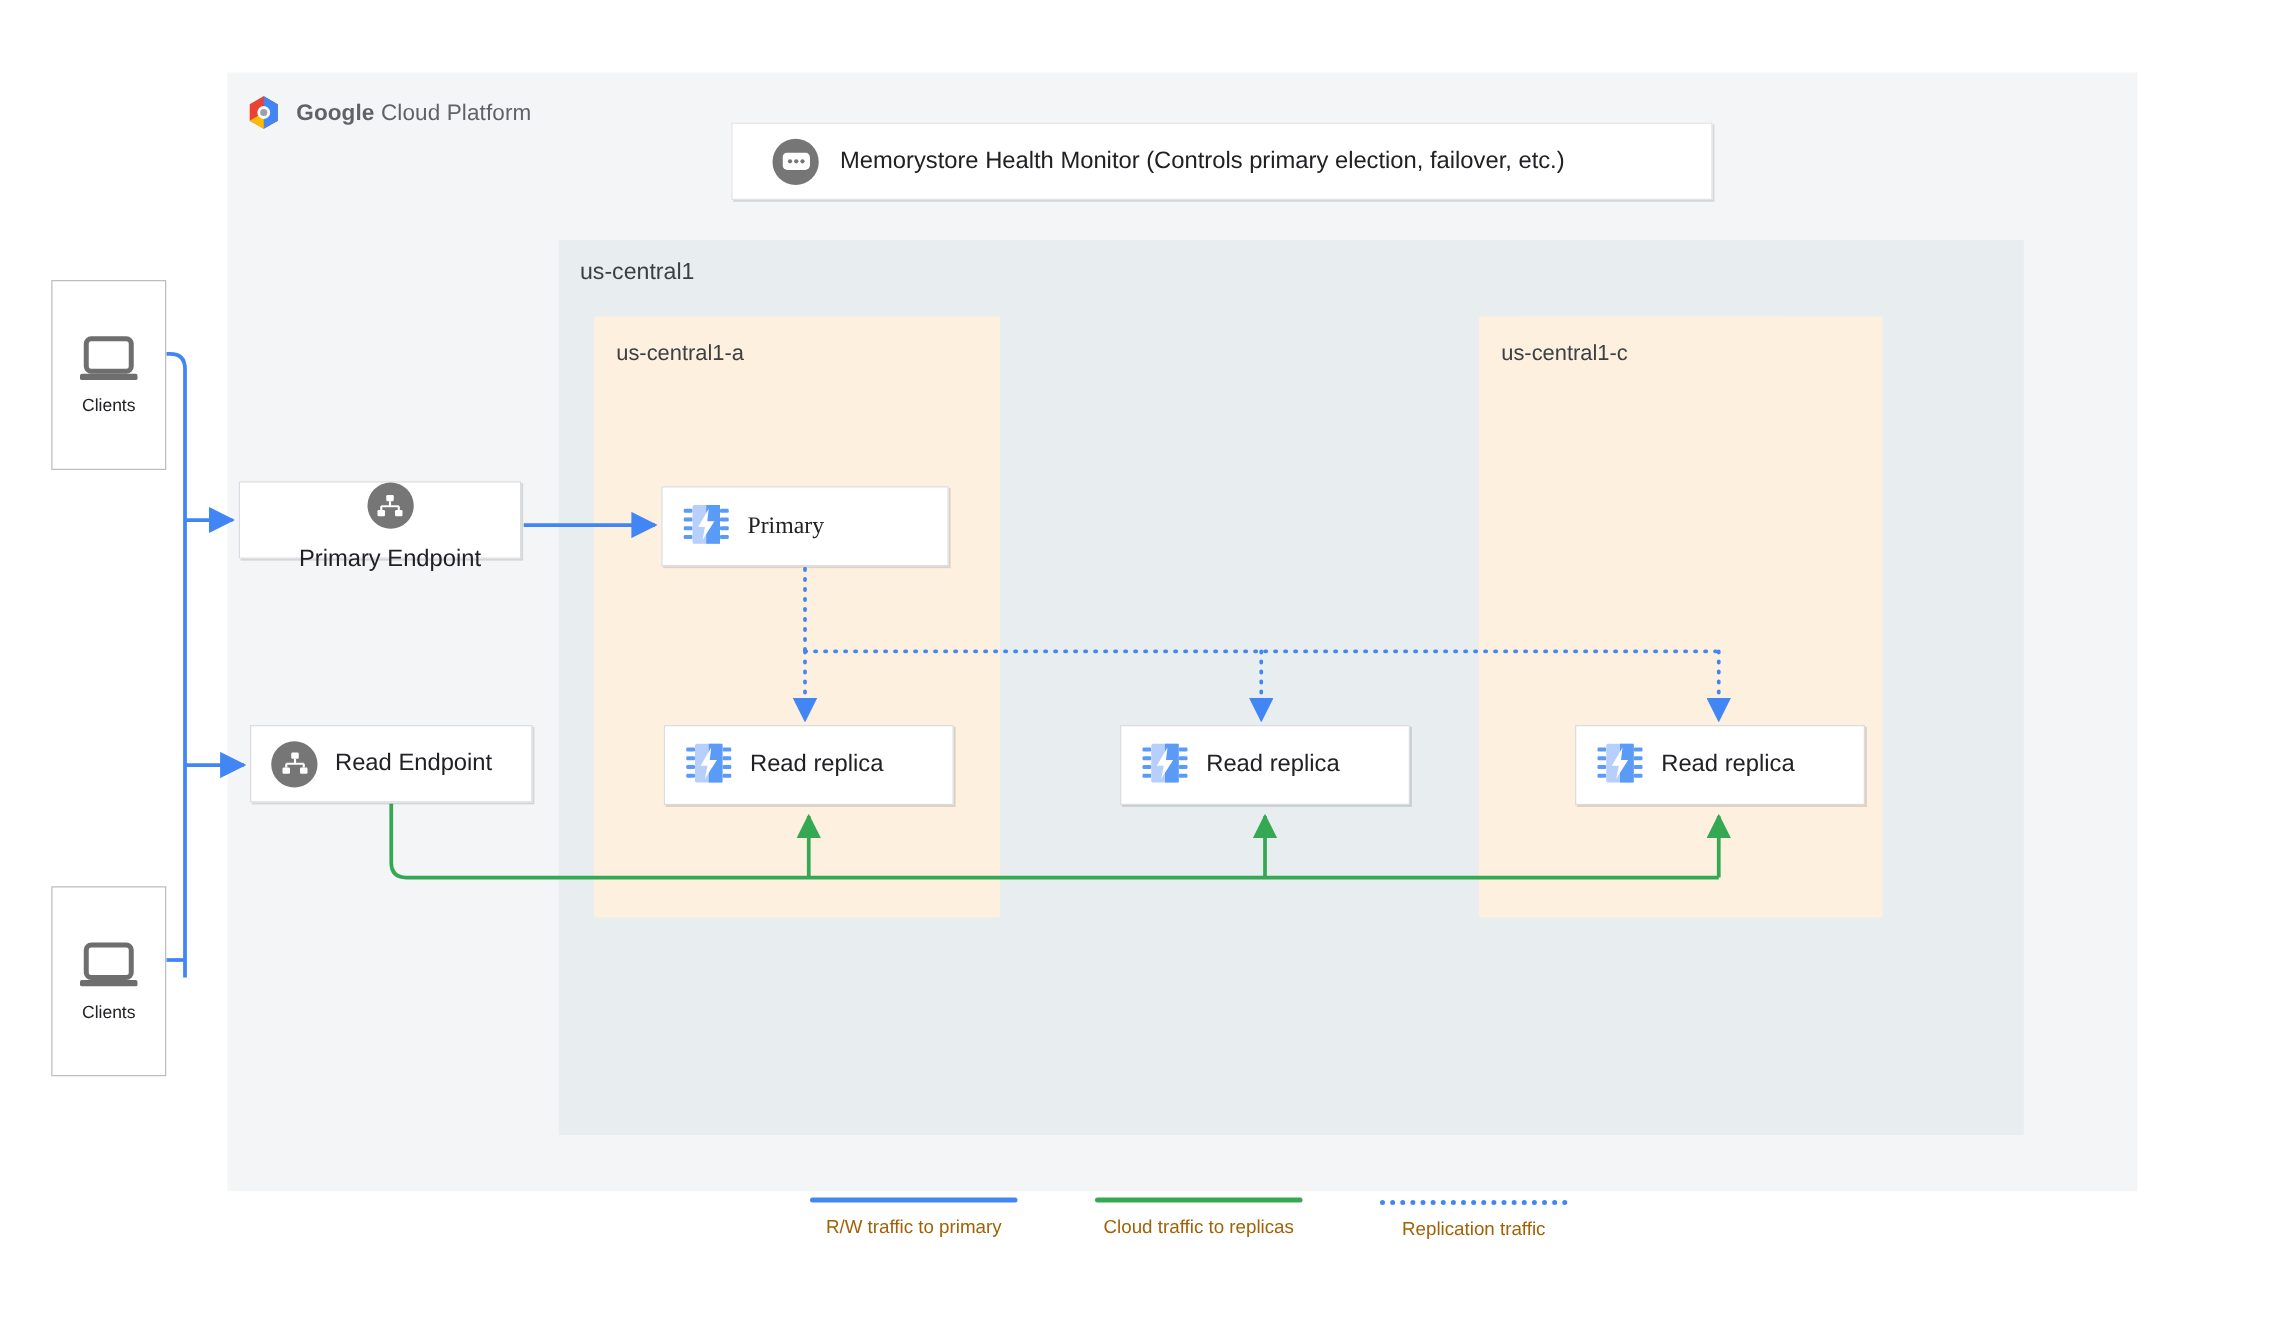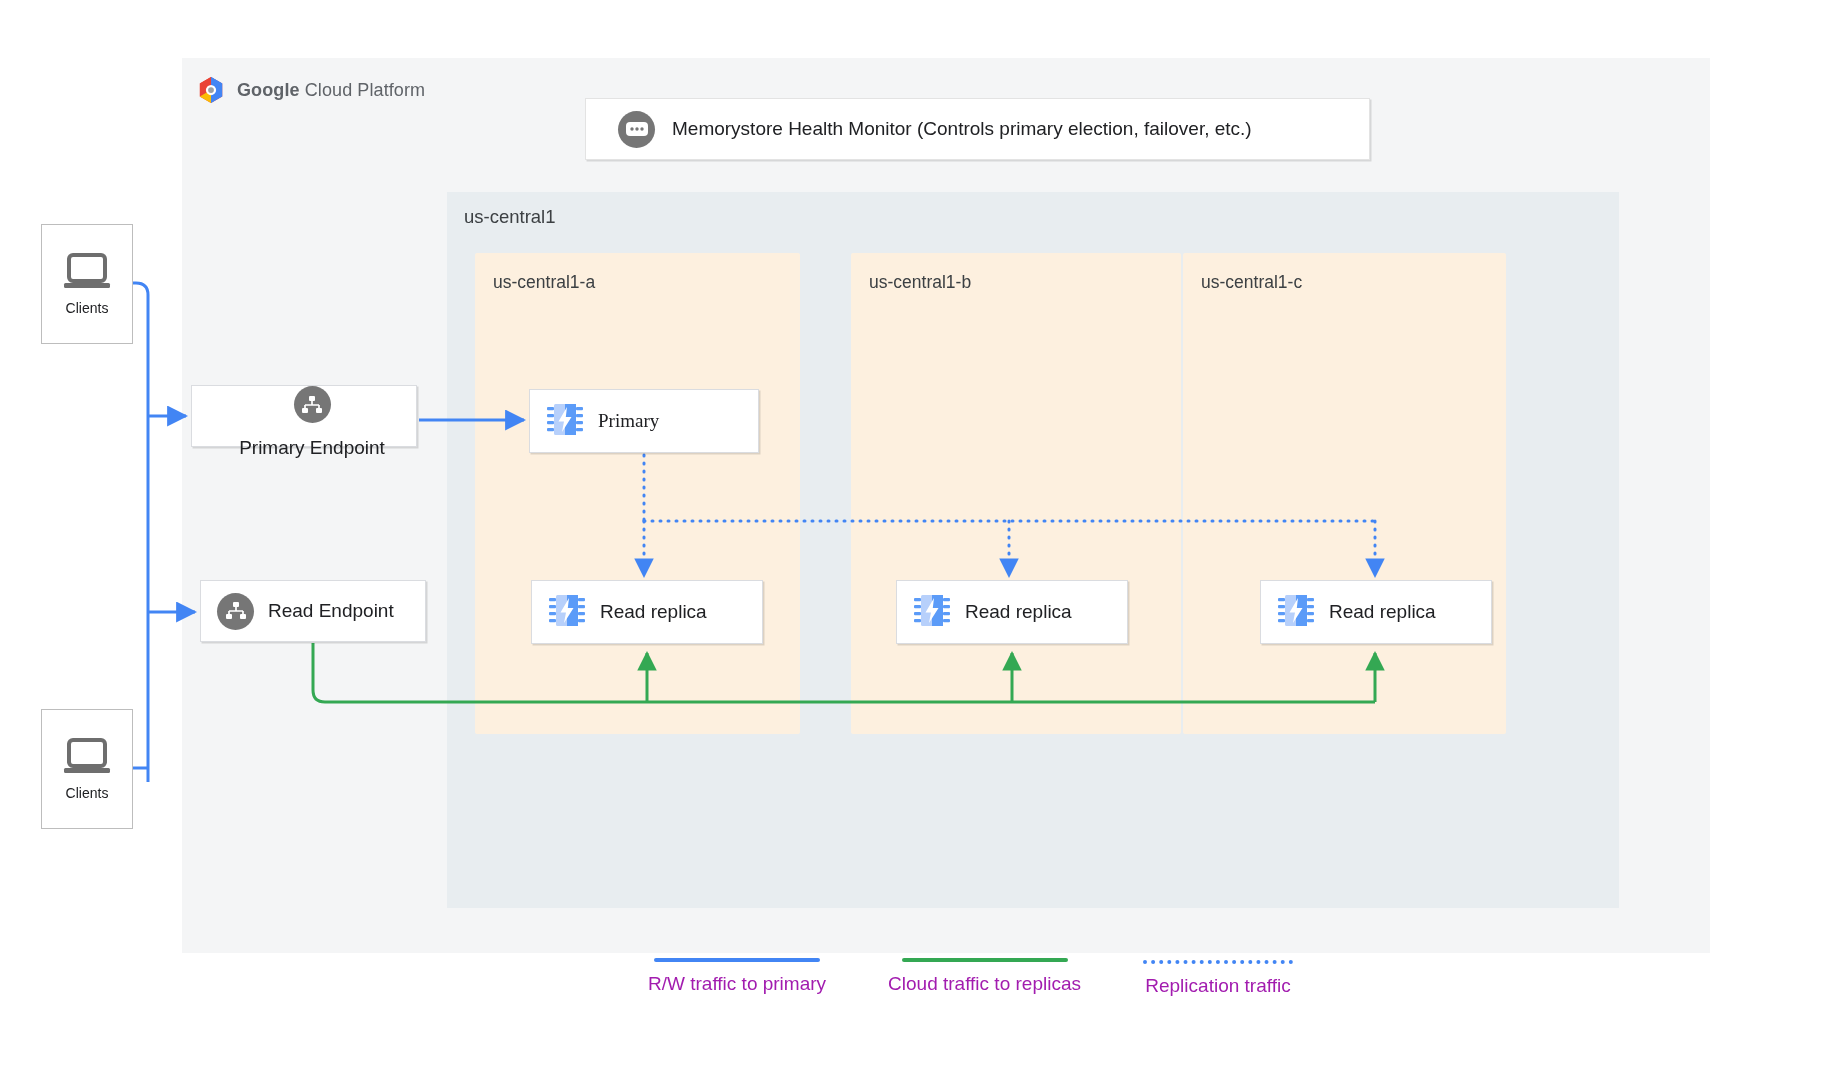--- a/index.html
+++ b/index.html
@@ -88,39 +88,39 @@
 
   
   .ms { height: 64px; }
   .ms-primary { left: 529px; top: 389px; width: 230px; font-family: Liberation Serif, serif; }
   .ms-rep-a   { left: 531px; top: 580px; width: 232px; }
   .ms-rep-b   { left: 896px; top: 580px; width: 232px; }
   .ms-rep-c   { left: 1260px; top: 580px; width: 232px; }
 
   
   .client {
-    position: absolute; width: 92px; height: 120px;
+    position: absolute; width: 92px; height: 152px;
     background: #ffffff;
     border: 1px solid #bdbdbd;
     display: flex; flex-direction: column;
     align-items: center; justify-content: center; gap: 8px;
   }
   .client.c-top { left: 41px; top: 224px; }
   .client.c-bot { left: 41px; top: 709px; }
   .client .clabel { font-size: 14px; color: #202124; }
 
   
   .legend { position: absolute; left: 648px; top: 958px; display: flex; gap: 62px; }
   .legend-item { display: flex; flex-direction: column; align-items: center; gap: 11px; }
   .legend-swatch { width: 166px; height: 4px; border-radius: 2px; }
   .legend-swatch.dotted {
     height: 0; border-top: 4px dotted #4285f4; border-radius: 0;
     width: 150px; margin-top: 2px;
   }
-  .legend-text { font-size: 19px; color: #a21caf; white-space: nowrap; }
+  .legend-text { font-size: 15px; color: #a16207; white-space: nowrap; }
 </style>
 </head>
 <body>
 
 <div id="stage">
 
   <div class="gcp-panel"></div>
 
   <div class="gcp-logo-row">
     <svg class="gcp-hex" viewBox="0 0 24 24">
@@ -136,23 +136,20 @@
       <b>Google</b>
       <span>Cloud Platform</span>
     </div>
   </div>
 
   <div class="region-panel"></div>
   <div class="region-label">us-central1</div>
 
   <div class="zone z-a">
     <div class="zone-label">us-central1-a</div>
-  </div>
-  <div class="zone z-b">
-    <div class="zone-label">us-central1-b</div>
   </div>
   <div class="zone z-c">
     <div class="zone-label">us-central1-c</div>
   </div>
 
   <svg id="edges">
     <defs>
       <marker id="arrowBlue" viewBox="0 0 10 10" refX="9" refY="5" markerWidth="7" markerHeight="7" orient="auto-start-reverse">
         <path d="M0 0 L10 5 L0 10 z" fill="#4285f4"></path>
       </marker>

